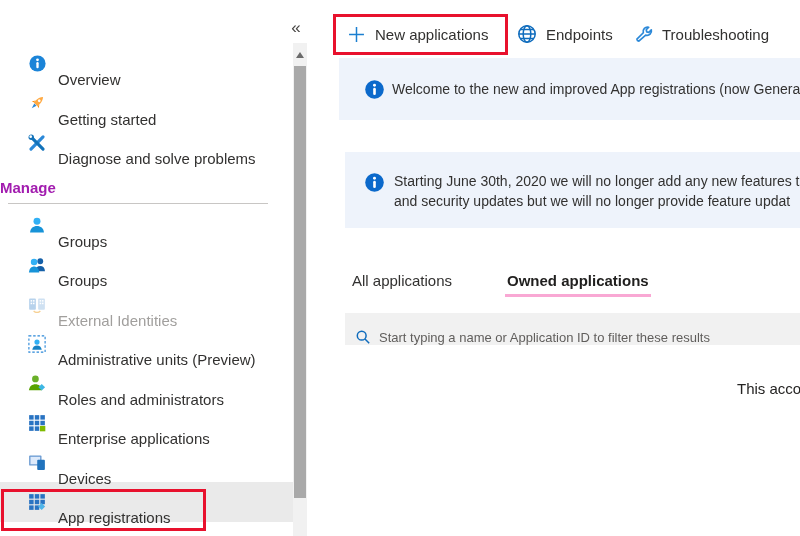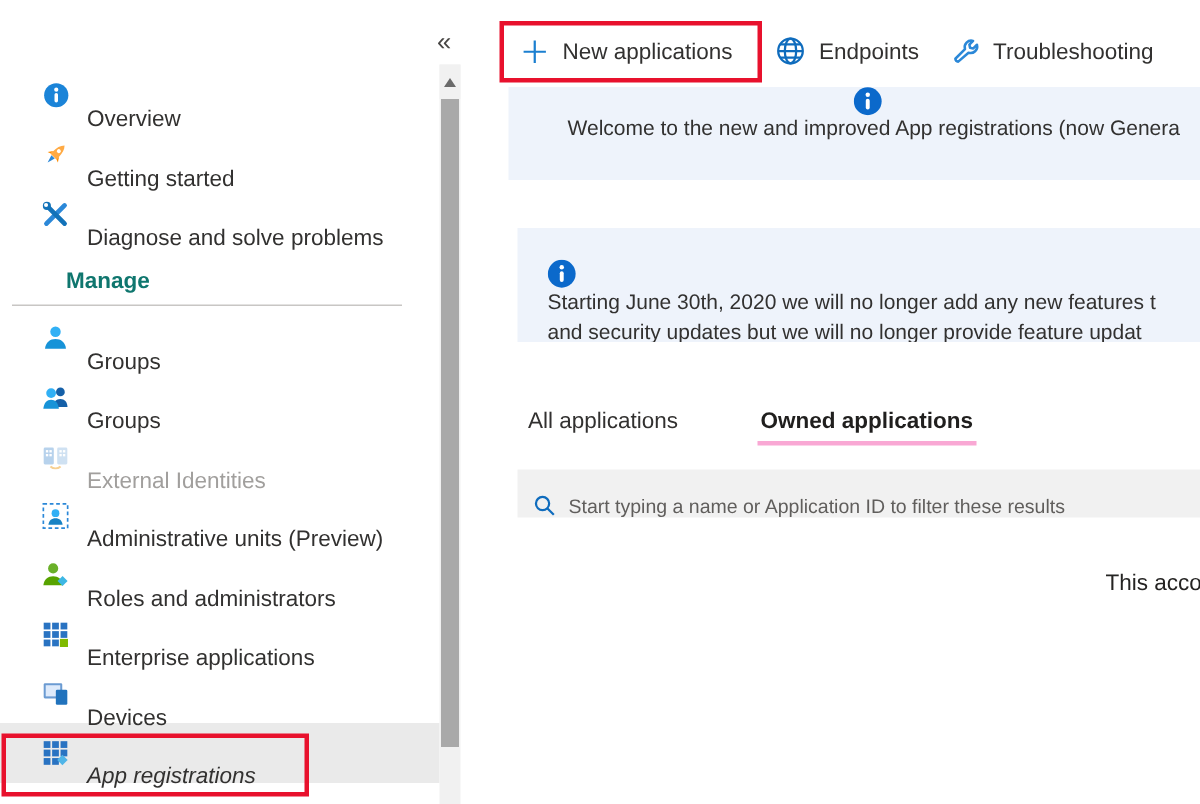--- a/index.html
+++ b/index.html
@@ -12,43 +12,43 @@
   .title-frag-clip span { display:block; margin-top:-13px; font-size:16px; color:#5f5e5c; }
 
   
   .sidebar { position:absolute; left:0; top:0; width:293px; height:536px; background:#fff; padding-top:44px; }
   .collapse { position:absolute; left:286px; top:18px; width:20px; height:22px; text-align:center;
               font-size:17px; color:#484644; cursor:pointer; z-index:5; }
   .nav-item { height:39.5px; display:flex; align-items:center; padding-left:28px; cursor:pointer; }
   .nav-item .icn { width:18px; height:18px; margin-right:12px; flex:0 0 18px; display:flex; align-items:center; justify-content:center; }
   .nav-item .lbl { font-size:15px; color:#323130; white-space:nowrap;margin-top:32px; }
   .nav-item.disabled .lbl { color:#a19f9d; }
-  .nav-item.selected { background:#eaeaea;font-style:italic; }
-  .nav-section { margin-top:12px; height:26px; padding-left:12px; font-size:15px; font-weight:bold;
-                 color:#0f766e; display:flex; align-items:center;margin-left:32px; }
+  .nav-item.selected { background:#eaeaea; }
+  .nav-section { margin-top:12px; height:26px; padding-left:0; font-size:15px; font-weight:bold;
+                 color:#a21caf; display:flex; align-items:center; }
   .nav-divider { margin:2px 0 2px 8px; width:260px; height:1px; background:#c8c6c4; }
 
   
   .scroll-col { position:absolute; left:293px; top:43px; width:14px; height:493px; background:#f1f1f1; }
   .scroll-up { position:absolute; left:0; top:0; width:14px; height:23px; background:#f1f1f1;
                display:flex; align-items:center; justify-content:center; cursor:pointer; }
   .scroll-up .tri { width:0; height:0; border-left:4.5px solid transparent; border-right:4.5px solid transparent;
                     border-bottom:6px solid #6b6b6b; }
   .scroll-thumb { position:absolute; left:1px; top:23px; width:12px; height:432px; background:#a9a9a9; }
 
   
   .main { position:absolute; left:308px; top:0; width:492px; height:536px; overflow:hidden; }
   .tb-btn { position:absolute; top:17px; height:34px; display:flex; align-items:center; cursor:pointer; }
   .tb-btn .icn { display:flex; align-items:center; }
   .tb-btn .lbl { font-size:15px; color:#323130; white-space:nowrap; }
   .tb-newreg { left:40px; } .tb-newreg .icn { margin-right:10px; }
   .tb-endpoints { left:209px; } .tb-endpoints .icn { margin-right:9px; }
   .tb-trouble { left:327px;text-align:right; } .tb-trouble .icn { margin-right:9px; }
 
-  .banner { position:absolute; background:#eef3fb; overflow:hidden;flex-direction:column; }
+  .banner { position:absolute; background:#eef3fb; overflow:hidden; }
   .banner-1 { left:31px; top:58px; width:461px; height:62px; display:flex; align-items:center; padding-left:26px; }
   .banner-1 .icn { margin-right:8px; flex:0 0 19px; display:flex; }
   .banner-1 .txt { font-size:14px; white-space:nowrap; }
   .banner-2 { left:37px; top:152px; width:455px; height:76px; padding:20px 0 0 20px; display:flex; align-items:flex-start; }
   .banner-2 .icn { margin-right:10px; margin-top:1px; flex:0 0 19px; display:flex; }
   .banner-2 .txt { font-size:14px; line-height:19.5px; white-space:nowrap; }
 
   .tab { position:absolute; top:266px; height:28px; font-size:15px; color:#323130;
          display:inline-flex; align-items:center; padding:0 2px; cursor:pointer; white-space:nowrap; }
   .tab-all { left:42px; }

